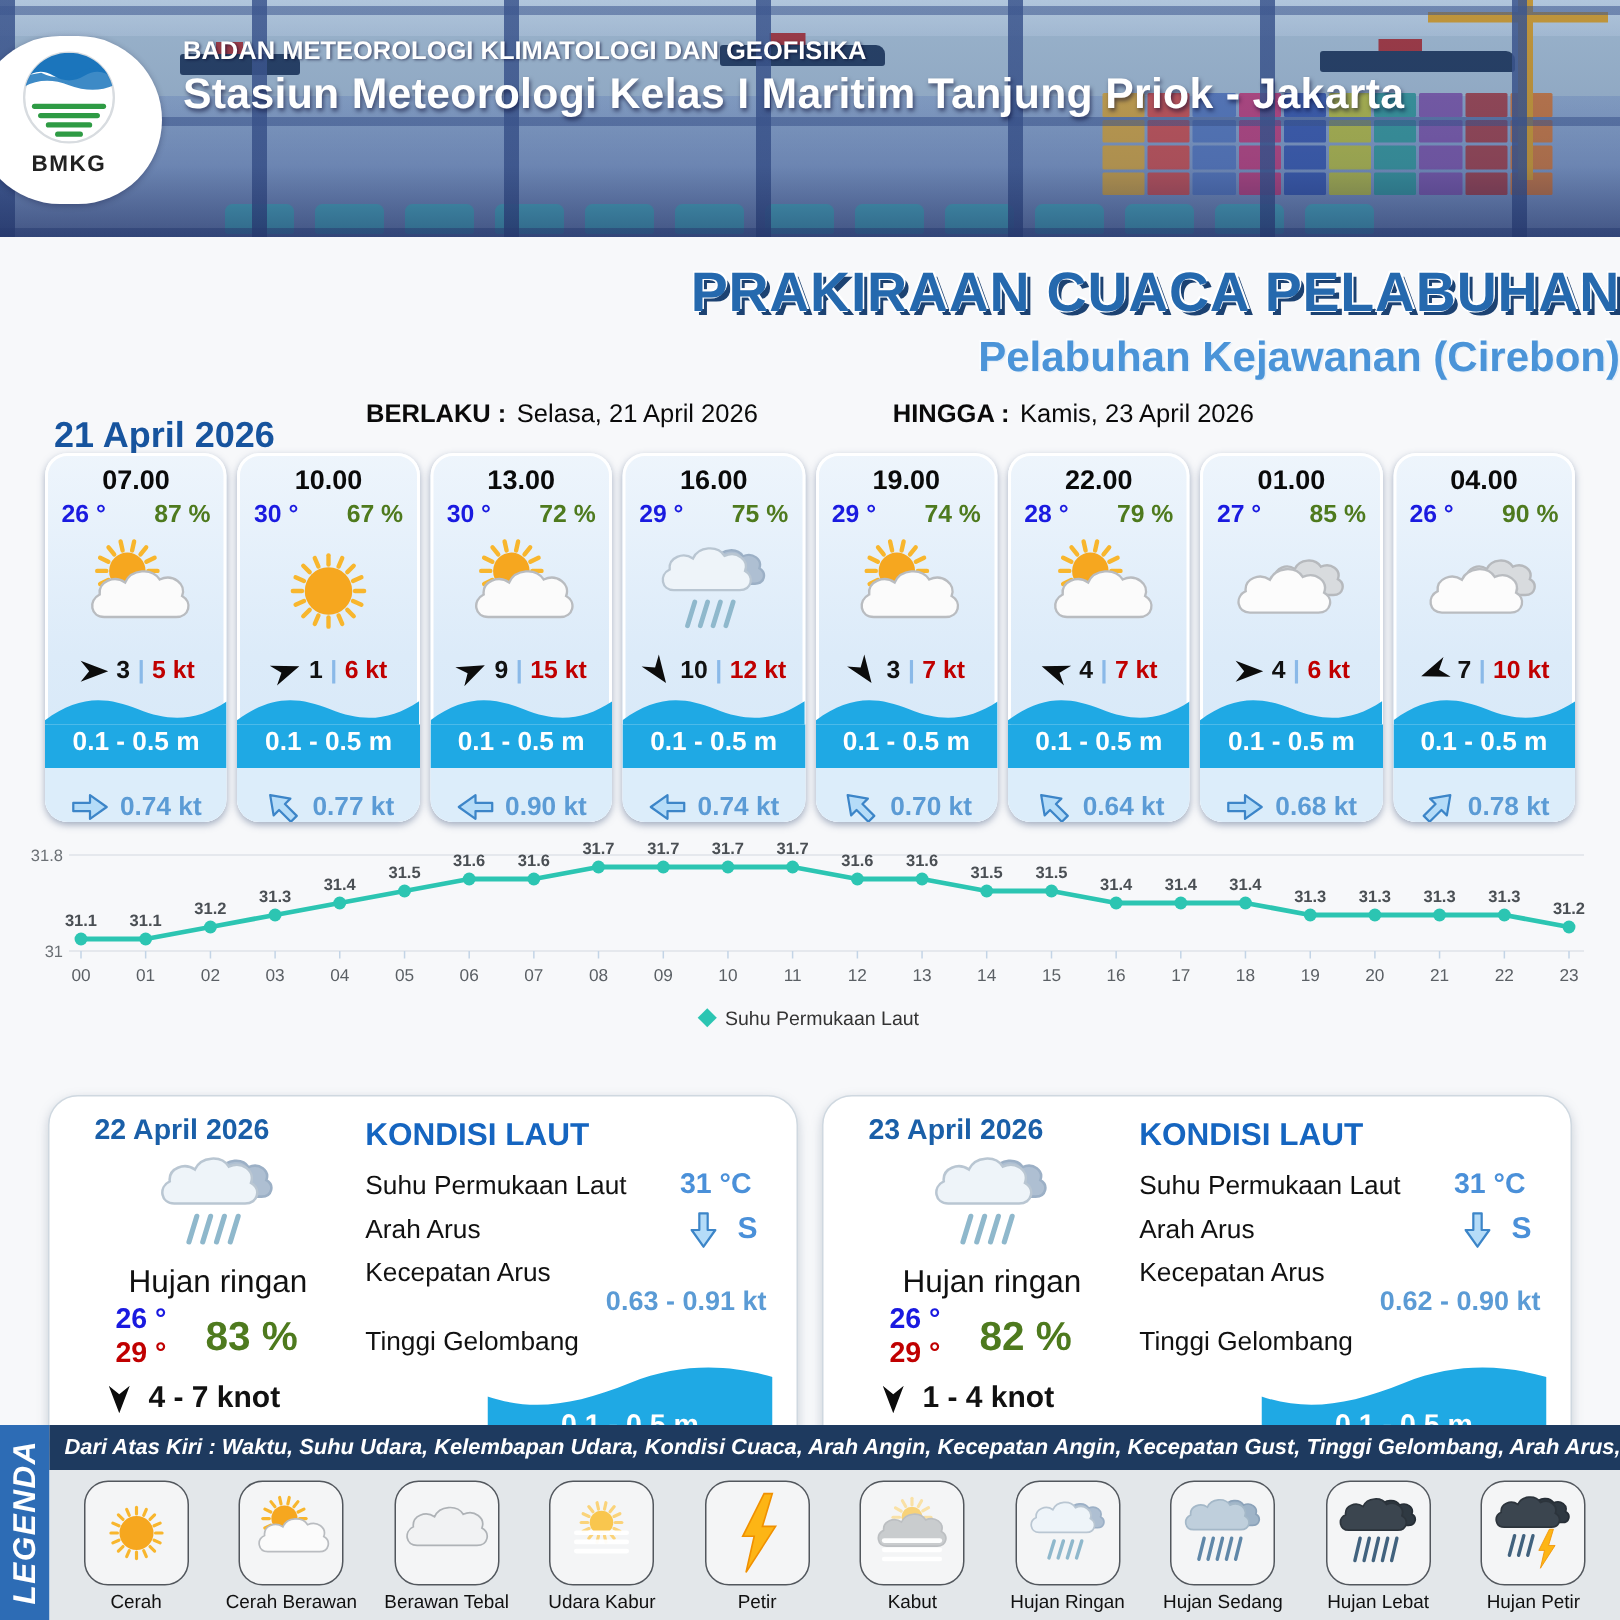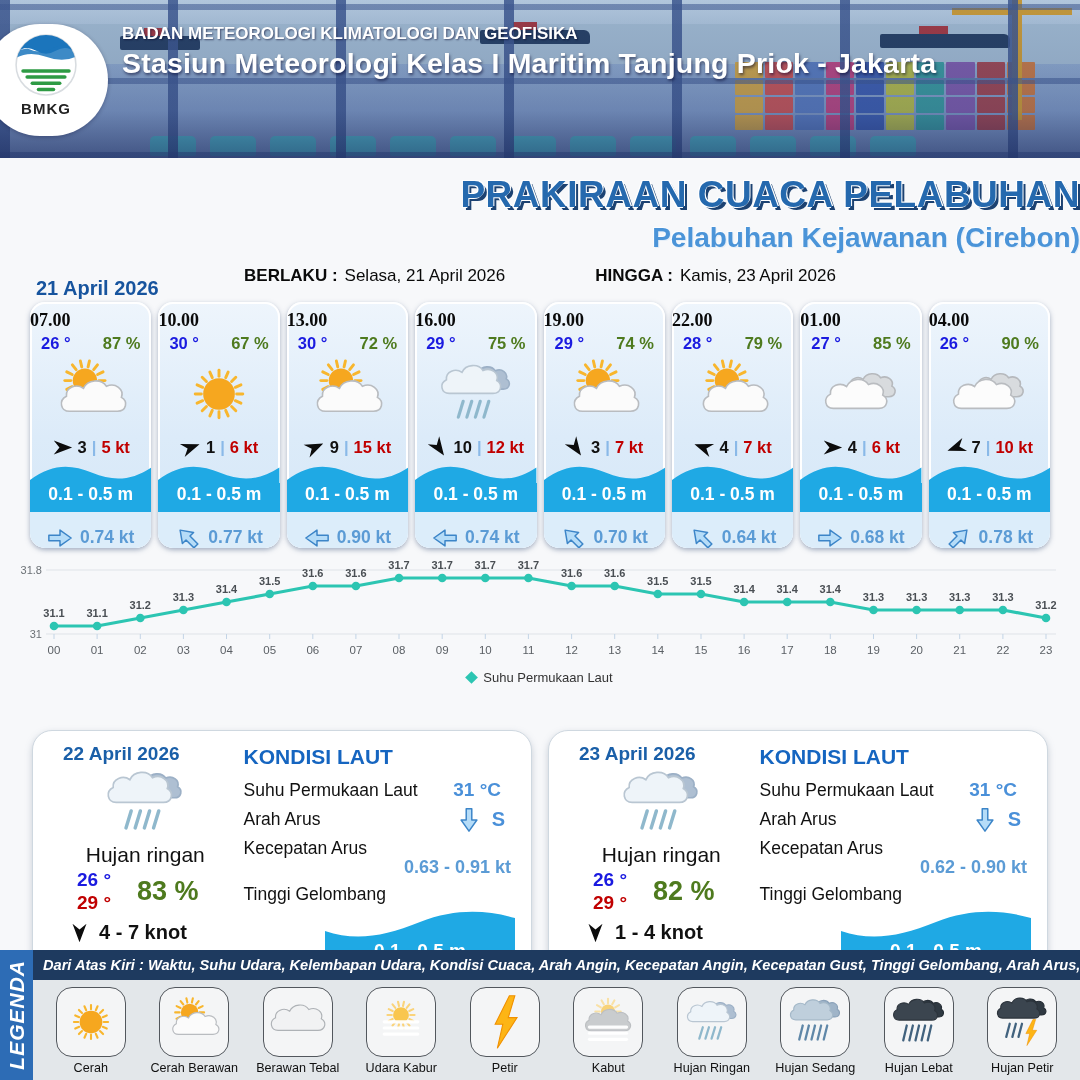--- a/index.html
+++ b/index.html
@@ -34,28 +34,28 @@
 
   
   .title-block{position:absolute;left:0;top:162px;width:100%;text-align:right;}
   .main-title{font-size:37px;font-weight:800;color:#2569ae;letter-spacing:.5px;margin:12px 0 0;
      text-shadow:-1px -1px 0 #fff,1px -1px 0 #fff,-1px 1px 0 #fff,3px 3px 0 #1c4272;}
   .sub-title{font-size:28px;font-weight:bold;color:#4b94d8;margin-top:6px;
      text-shadow:-1px -1px 0 #fbfdff,1px 1px 0 #e4eef8;}
   .validity{margin-top:12px;font-size:17px;color:#0a0a0a;display:flex;justify-content:center;gap:90px;}
   .validity b{font-weight:bold;}
   .validity span{font-weight:normal;margin-left:7px;}
-  .date-label{position:absolute;left:36px;top:277px;font-size:20px;font-weight:bold;color:#17549e;}
+  .date-label{position:absolute;left:36px;top:277px;font-size:24px;font-weight:bold;color:#17549e;}
 
   
   .cards{position:absolute;left:30px;right:30px;top:302px;display:flex;gap:7px;}
   .card{flex:1;height:246px;border-radius:15px;overflow:hidden;display:flex;flex-direction:column;
      background:linear-gradient(180deg,#eef5fc 0%,#dcebf9 55%,#d5e7f7 100%);
      box-shadow:0 2px 5px rgba(80,100,135,.5), inset 0 0 0 2px #ffffff;}
-  .c-time{font-size:18px;font-weight:bold;color:#0a0a0a;margin-top:8px;font-family:Liberation Serif, serif;}
+  .c-time{text-align:center;font-size:18px;font-weight:bold;color:#0a0a0a;margin-top:8px;}
   .c-th{display:flex;justify-content:space-between;padding:0 11px;margin-top:3px;font-size:16.5px;font-weight:bold;}
   .c-temp{color:#1a1ae0;}
   .c-hum{color:#4e7a1e;}
   .c-icon{height:82px;display:flex;align-items:center;justify-content:center;}
   .c-wind{display:flex;align-items:center;justify-content:center;gap:5px;height:28px;font-size:16.5px;font-weight:bold;color:#111;}
   .c-wind .divider{color:#8ab9e8;font-weight:bold;}
   .c-gust{color:#c00000;}
   .dart-wrap{display:inline-flex;width:21px;height:21px;}
   .dart-wrap svg{width:100%;height:100%;}
   .wave-top{display:block;width:100%;height:22px;margin-top:auto;}

